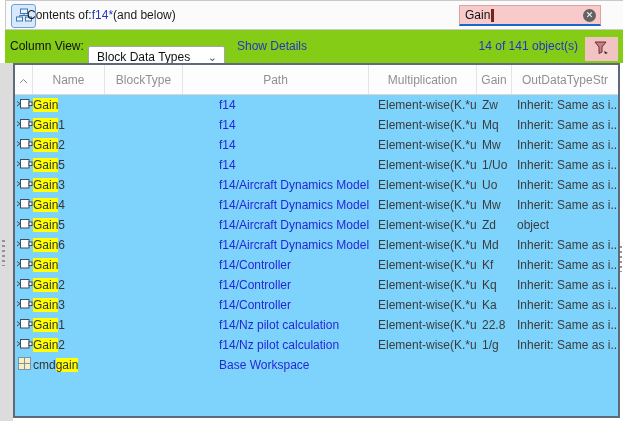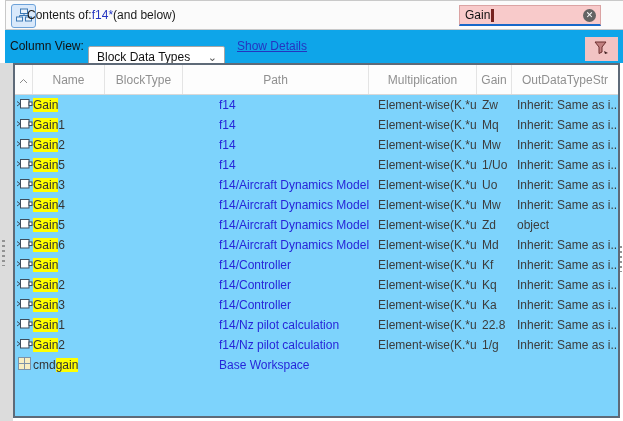--- a/index.html
+++ b/index.html
@@ -30,29 +30,29 @@
     border-bottom:2px solid var(--search-underline);
     display:flex; align-items:center; padding:0 20px 0 5px;
   }
   .search-text { color:#111; white-space:pre; }
   .search-caret { display:inline-block; width:3px; height:13px; background:#76221f; margin-left:1px; }
   .search-clear {
     position:absolute; right:4px; top:3px; width:13px; height:13px; border-radius:50%;
     background:#636363; color:#fff; font-size:9px; line-height:13px; text-align:center; cursor:pointer;
   }
   
-  .toolbar2 { position:absolute; left:5px; top:30px; right:0; height:33px; background:#0ea5e9; }
+  .toolbar2 { position:absolute; left:5px; top:30px; right:0; height:33px; background:#84cc16; }
   .cv-label { position:absolute; left:5px; top:9px; color:#111; }
   .cv-dropdown {
     position:absolute; left:83px; top:16px; width:137px; height:22px;
     background:#fff; border:1px solid #a6a6a6; border-radius:2px;
     display:flex; align-items:center; padding:0 22px 0 8px; cursor:pointer; color:#111;
   }
   .cv-chevron { position:absolute; right:7px; top:4px; color:#555; font-size:11px; }
-  .link { color:var(--link-dark); text-decoration:underline; cursor:pointer; }
+  .link { color:var(--link-dark); cursor:pointer; }
   .show-details { position:absolute; left:232px; top:9px; }
   .count-link { position:absolute; right:45px; top:9px; }
   .filter-btn {
     position:absolute; right:5px; top:7px; width:33px; height:24px;
     background:var(--filter-bg); display:flex; align-items:center; justify-content:center; cursor:pointer;
   }
   
   .left-strip { position:absolute; left:0; top:63px; width:13px; bottom:0; background:#dcdcdc; }
   .grip { position:absolute; width:3px; height:26px;
     background:repeating-linear-gradient(to bottom,#929292 0 2px,transparent 2px 5px); }
@@ -113,20 +113,21 @@
   </div>
 </div>
 
 <div class="toolbar2">
   <span class="cv-label">Column View:</span>
   <div class="cv-dropdown">
     <span>Block Data Types</span>
     <span class="cv-chevron">⌄</span>
   </div>
   <span class="link show-details">Show Details</span>
+  <span class="link count-link">14 of 141 object(s)</span>
   <div class="filter-btn">
     <span>
       <svg width="17" height="16" viewBox="0 0 17 16">
         <path d="M2 2 H13 L9 7 V12 L6 13.5 V7 Z" fill="#c28080" stroke="#6d2f2f"></path>
         <path d="M11 11 L15 13 L12 14 Z" fill="#402020"></path>
       </svg>
     </span>
   </div>
 </div>
 

